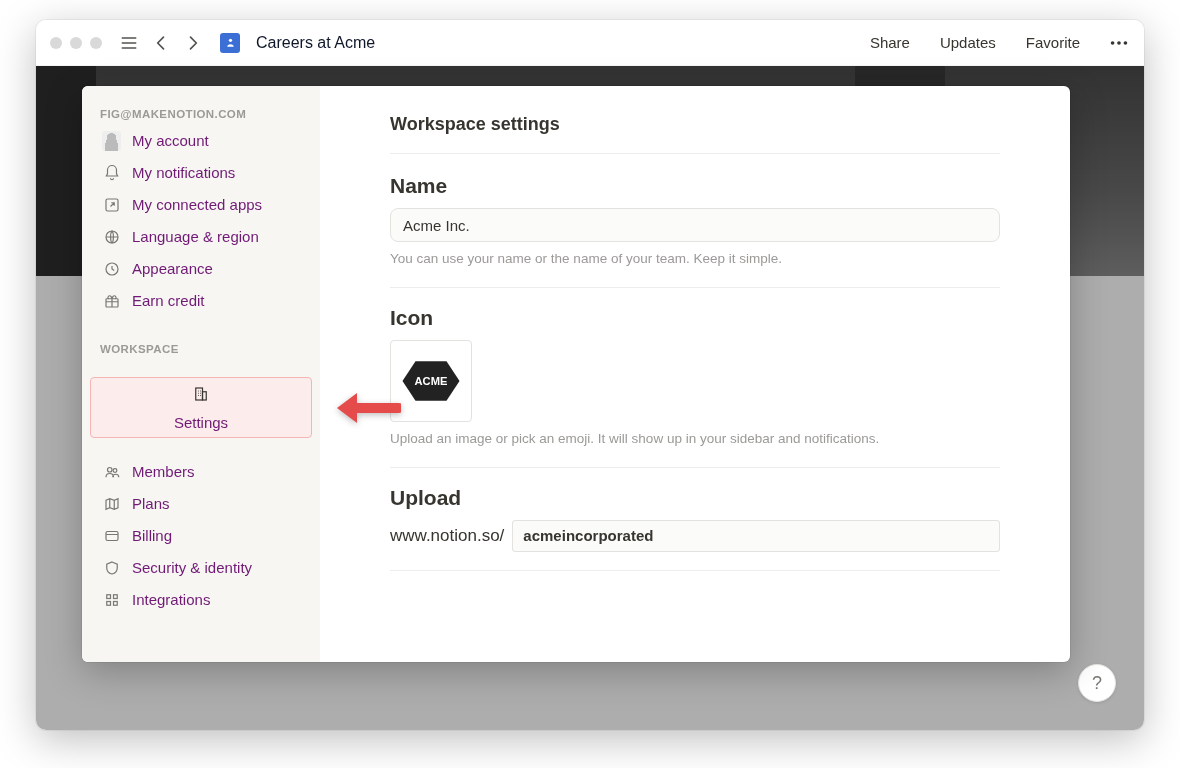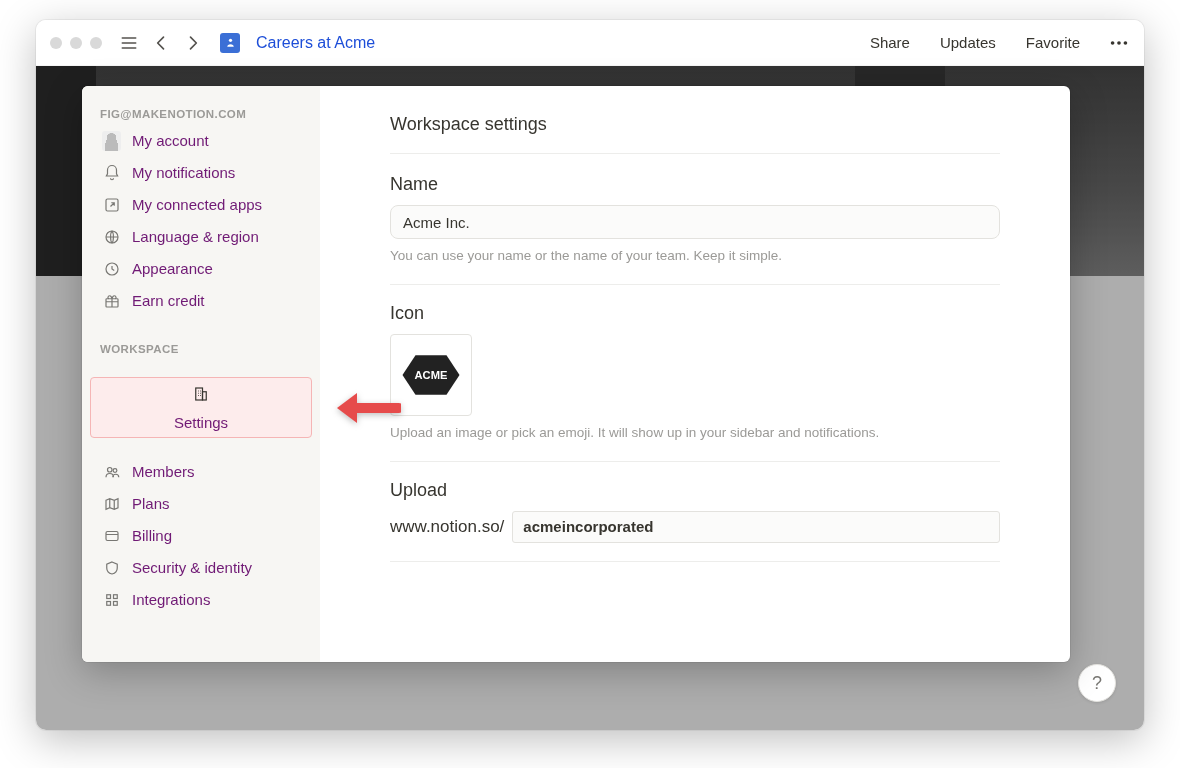--- a/index.html
+++ b/index.html
@@ -30,21 +30,21 @@
     gap: 10px;
     background: #fff;
     border-bottom: 1px solid rgba(0,0,0,0.04);
   }
   .traffic { display: flex; gap: 8px; margin-right: 6px; }
   .dot { width: 12px; height: 12px; border-radius: 50%; background: #d9d9d9; }
   .tb-icon { width: 22px; height: 22px; display:flex; align-items:center; justify-content:center; color:#55534f; cursor:pointer; }
   .tb-icon svg { width: 20px; height: 20px; stroke: currentColor; }
   .page-icon { width: 20px; height: 20px; border-radius:3px; background:#3b6fd6; display:inline-flex; align-items:center; justify-content:center; margin-left:6px; }
   .page-icon svg { width:13px; height:13px; }
-  .page-title { font-size: 16px; color:#1d4ed8; margin-left:6px; }
+  .page-title { font-size: 16px; color:#0f172a; margin-left:6px; }
   .tb-spacer { flex:1; }
   .tb-link { font-size:15px; color:#37352f; margin-left:20px; cursor:pointer; }
   .tb-more { margin-left:18px; color:#37352f; cursor:pointer; display:flex; }
   .tb-more svg { width:22px; height:22px; }
 
   .bg-content {
     position: relative;
     height: calc(100% - 46px);
     background: #fff;
   }
@@ -116,24 +116,24 @@
   .nav-item.active .icon { color:#37352f; }
   .avatar-icon { width:20px; height:20px; border-radius:3px; background:#eee; display:inline-block; position:relative; overflow:hidden; }
   .avatar-icon::before { content:""; position:absolute; inset:0; background:radial-gradient(circle at 50% 35%, #bbb 30%, transparent 31%), radial-gradient(ellipse at 50% 90%, #bbb 50%, transparent 51%);}
   .section-gap { height: 20px; }
 
   .main {
     flex:1;
     padding: 28px 70px 24px 70px;
     overflow-y:auto;
   }
-  .main h1 { font-size:18px; font-weight:400; color:#37352f; margin-bottom:18px; }
+  .main h1 { font-size:18px; font-weight:700; color:#37352f; margin-bottom:18px; }
   .divider { height:1px; background:#ededeb; margin: 8px 0 20px 0; }
   .divider.tight { margin: 18px 0 18px 0; }
-  .field-label { font-size:18px; color:#37352f; margin-bottom:10px; }
+  .field-label { font-size:21px; color:#37352f; margin-bottom:10px;font-weight:bold; }
   .text-input {
     width:100%; height:34px; border:1px solid #e3e2de; border-radius:8px;
     background:#fbfbfa; padding:0 12px; font-size:15px; color:#37352f; outline:none;
   }
   .help-text { font-size:13.5px; color:#9b9a97; margin-top:8px; line-height:1.4; }
   .icon-box {
     width:82px; height:82px; border:1px solid #e3e2de; border-radius:4px;
     display:flex; align-items:center; justify-content:center; cursor:pointer; margin-top:4px;
   }
   .acme-badge { width:62px; height:52px; position:relative; }

